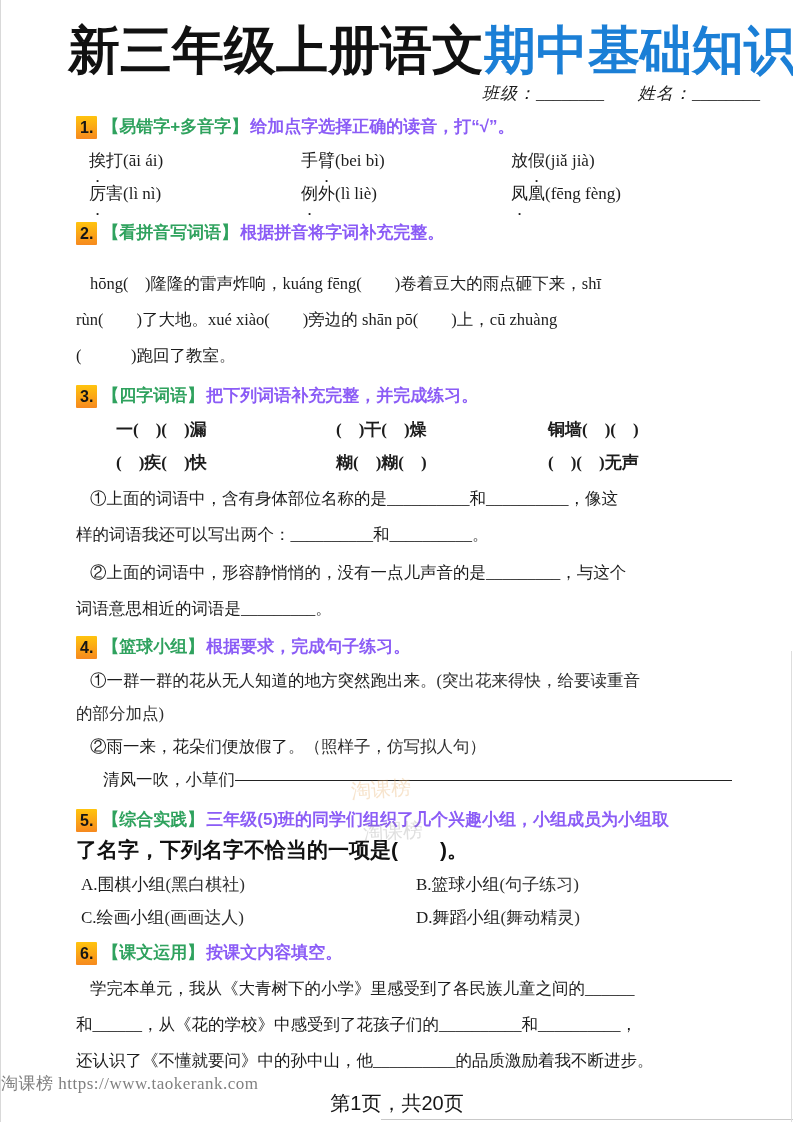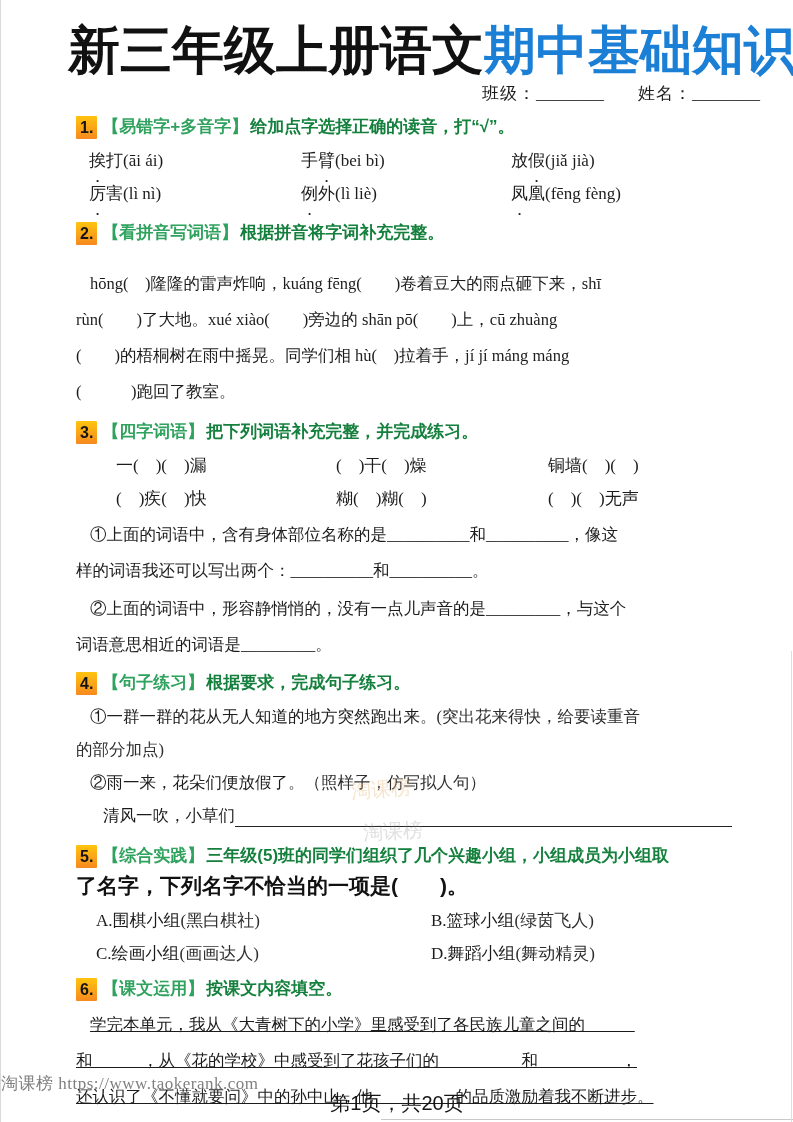--- a/index.html
+++ b/index.html
@@ -18,69 +18,69 @@
   }
   .t-black{color:#111111;}
   .t-blue{color:#1b7fd6;}
   .t-red{color:#e8120c;}
 
   
   .idline{
     text-align:right;margin:6px -26px 8px 0;font-size:17px;line-height:24px;
     font-family:"Liberation Serif",serif;white-space:nowrap;
   }
-  .idline .lbl{letter-spacing:1px;}
+  .idline .lbl{letter-spacing:1px;font-style:italic;}
   .idline .gap{display:inline-block;width:34px;}
 
   
   .sec-head{
     display:flex;align-items:center;font-family:"Liberation Sans",sans-serif;
     font-weight:700;font-size:17px;line-height:26px;white-space:nowrap;
   }
   .badge{
     display:inline-block;background:linear-gradient(180deg,#ffc40e 0%,#f6891f 100%);
     color:#151515;font-size:16px;line-height:23px;padding:0 4px;margin-right:5px;
     font-family:"Liberation Sans",sans-serif;font-weight:700;border-radius:1px;
   }
   .tag{color:#2fa25e;margin-right:2px;}
-  .inst{color:#15803d;}
+  .inst{color:#8b5cf6;}
   .head-cont{
     font-family:"Liberation Sans",sans-serif;font-weight:700;font-size:21px;
     line-height:33px;white-space:nowrap;color:#111111;
   }
 
   
   .line{font-size:16.5px;line-height:36px;white-space:nowrap;}
   .ind1{padding-left:14px;}
   .ind2{padding-left:27px;}
 
   
   .s1-grid{display:grid;grid-template-columns:212px 210px auto;margin:4px 0 0 13px;}
   .s1-grid .witem{font-size:17px;line-height:33px;white-space:nowrap;}
   .dotchar{position:relative;display:inline-block;}
   .dotchar::after{
     content:"•";position:absolute;left:50%;transform:translateX(-50%);
     bottom:-9px;font-size:9px;color:#1c1c1c;line-height:9px;
   }
 
   
-  .s3-grid{display:grid;grid-template-columns:220px 212px auto;margin:4px 0 0 40px;}
+  .s3-grid{display:grid;grid-template-columns:220px 212px auto;margin:4px 0 0 40px;font-weight:bold;}
   .s3-grid .witem{font-size:17px;line-height:33px;white-space:nowrap;}
 
   
-  .fill-row{display:flex;align-items:flex-end;white-space:nowrap;}
+  .fill-row{display:flex;white-space:nowrap;}
   .fill-blank{flex:1;border-bottom:1.5px solid #222222;height:1em;margin:0 2px 5px 0;}
 
   
-  .opt-grid{display:grid;grid-template-columns:335px auto;margin:2px 0 0 20px;}
+  .opt-grid{display:grid;grid-template-columns:335px auto;margin:2px 0 0 5px;}
   .opt{font-size:17px;line-height:33px;white-space:nowrap;}
   .kai{color:#2e2e2e;}
 
   
-  .s6 .line{line-height:36px;text-decoration:underline;}
+  .s6 .line{line-height:36px;}
 
   
   .wm-bottom{
     position:absolute;top:1072px;left:0;width:100%;text-align:left;
     font-family:Liberation Serif, serif;font-size:17px;color:rgba(95,95,95,0.8);
     letter-spacing:0.5px;pointer-events:none;
   }
   .wm-faint-a{
     position:absolute;top:776px;left:350px;font-size:20px;
     color:rgba(232,178,112,0.35);transform:rotate(-4deg);pointer-events:none;
@@ -136,21 +136,20 @@
     </div>
 
     <div class="sec-head mt-s2">
       <span class="badge">2.</span>
       <span class="tag">【看拼音写词语】</span>
       <span class="inst">根据拼音将字词补充完整。</span>
     </div>
     <div class="s2-lines">
       <div class="line ind1">hōng(　)隆隆的雷声炸响，kuáng fēng(　　)卷着豆大的雨点砸下来，shī</div>
       <div class="line">rùn(　　)了大地。xué xiào(　　)旁边的 shān pō(　　)上，cū zhuàng</div>
-      <div class="line">(　　)的梧桐树在雨中摇晃。同学们相 hù(　)拉着手，jí jí máng máng</div>
       <div class="line">(　　　)跑回了教室。</div>
     </div>
 
     <div class="sec-head mt-s3">
       <span class="badge">3.</span>
       <span class="tag">【四字词语】</span>
       <span class="inst">把下列词语补充完整，并完成练习。</span>
     </div>
     <div class="s3-grid">
       <div class="witem">一(　)(　)漏</div>
@@ -164,42 +163,42 @@
       <div class="line ind1">①上面的词语中，含有身体部位名称的是__________和__________，像这</div>
       <div class="line">样的词语我还可以写出两个：__________和__________。</div>
     </div>
     <div class="s3-q">
       <div class="line ind1">②上面的词语中，形容静悄悄的，没有一点儿声音的是_________，与这个</div>
       <div class="line">词语意思相近的词语是_________。</div>
     </div>
 
     <div class="sec-head mt-s4">
       <span class="badge">4.</span>
-      <span class="tag">【句子练习】</span>
+      <span class="tag">【篮球小组】</span>
       <span class="inst">根据要求，完成句子练习。</span>
     </div>
     <div class="s4-lines">
       <div class="line ind1"><span>①一群一群的花从无人知道的地方突然跑出来。</span><span class="kai">(突出花来得快，给要读重音</span></div>
       <div class="line"><span class="kai">的部分加点)</span></div>
       <div class="line ind1"><span>②雨一来，花朵们便放假了。</span><span class="kai">（照样子，仿写拟人句）</span></div>
       <div class="line ind2 fill-row">
           <span>清风一吹，小草们</span>
           <span class="fill-blank"></span>
         </div>
     </div>
 
     <div class="sec-head mt-s5">
       <span class="badge">5.</span>
       <span class="tag">【综合实践】</span>
       <span class="inst">三年级(5)班的同学们组织了几个兴趣小组，小组成员为小组取</span>
     </div>
     <div class="head-cont">了名字，下列名字不恰当的一项是(　　)。</div>
     <div class="opt-grid">
       <div class="opt"><span>A.</span><span>围棋小组</span><span class="kai">(黑白棋社)</span></div>
-      <div class="opt"><span>B.</span><span>篮球小组</span><span class="kai">(绿茵飞人)</span></div>
+      <div class="opt"><span>B.</span><span>篮球小组</span><span class="kai">(句子练习)</span></div>
       <div class="opt"><span>C.</span><span>绘画小组</span><span class="kai">(画画达人)</span></div>
       <div class="opt"><span>D.</span><span>舞蹈小组</span><span class="kai">(舞动精灵)</span></div>
     </div>
 
     <div class="sec-head mt-s6">
       <span class="badge">6.</span>
       <span class="tag">【课文运用】</span>
       <span class="inst">按课文内容填空。</span>
     </div>
     <div class="s6-lines s6">

